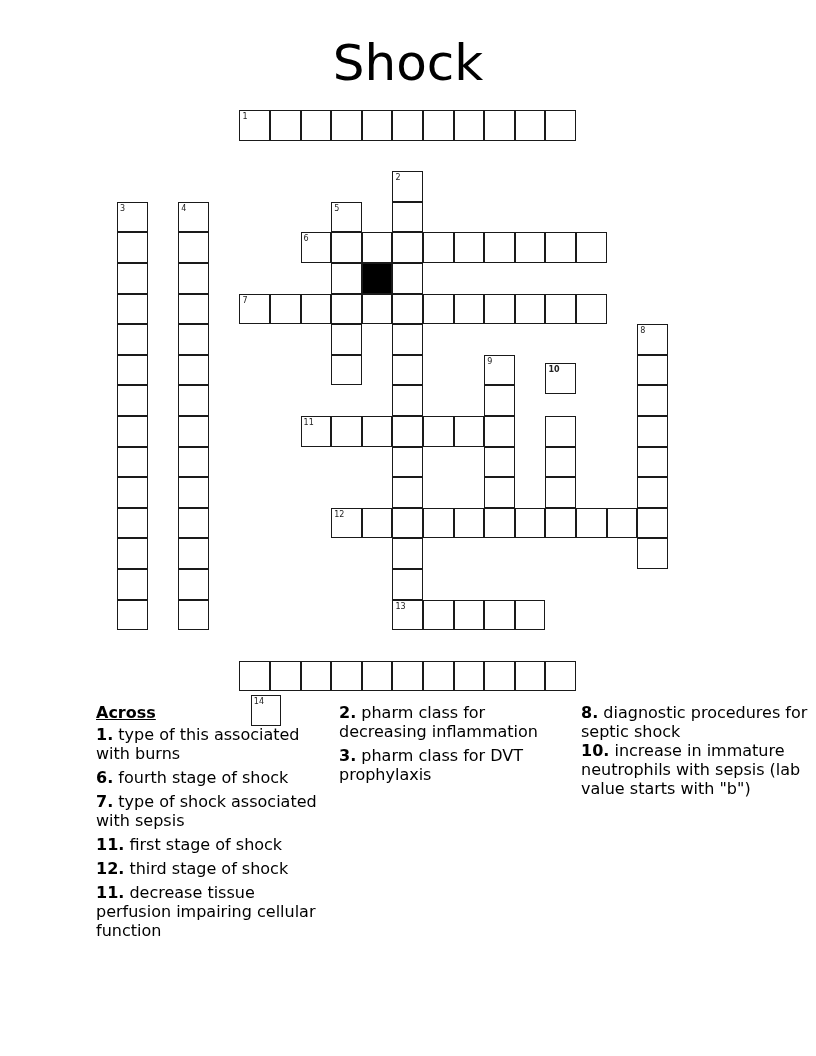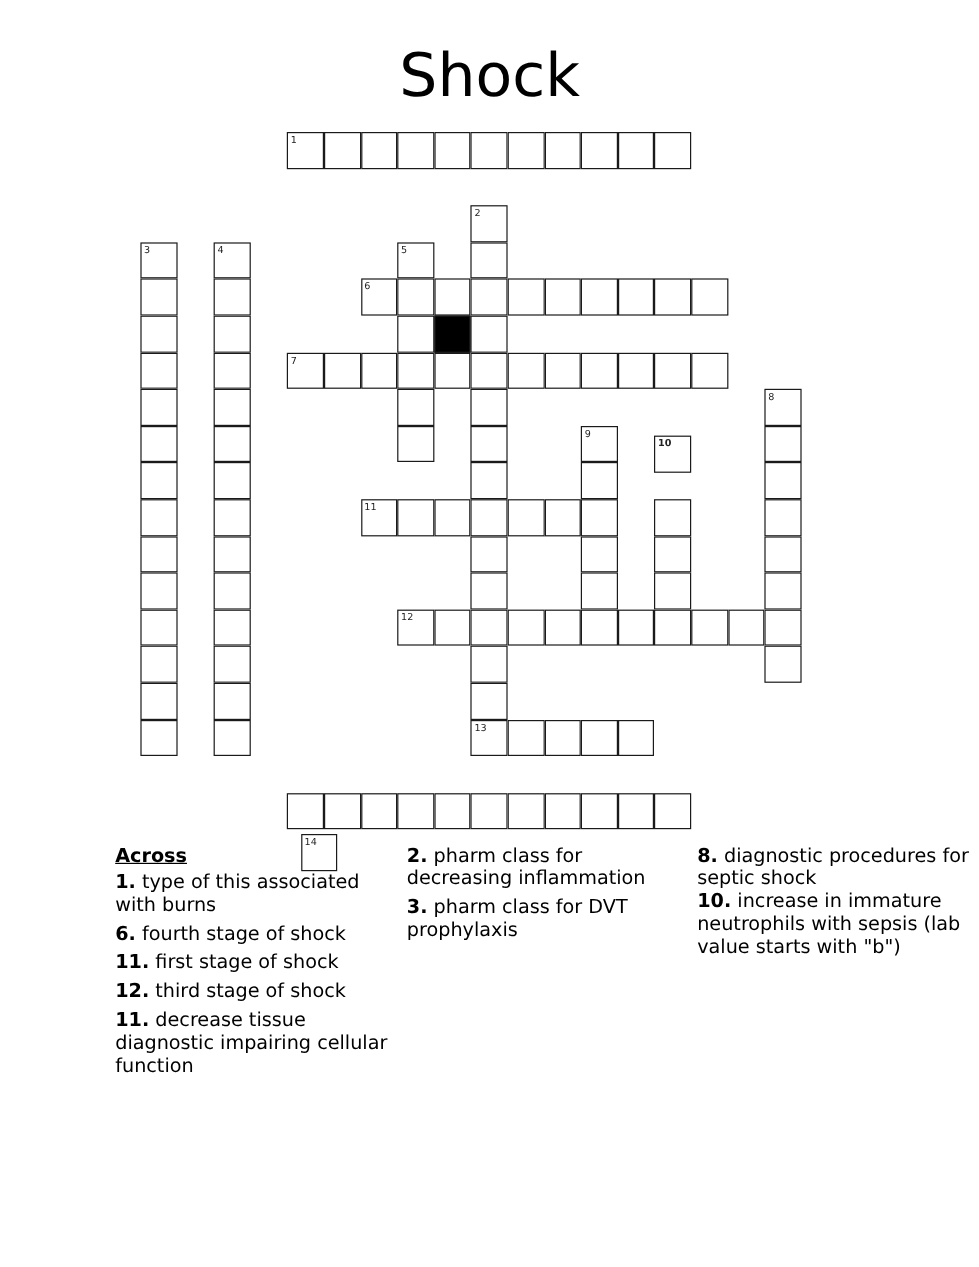--- a/index.html
+++ b/index.html
@@ -176,23 +176,24 @@
     <div class="cell" style="left: 484.2px; top: 660.8px;"></div>
     <div class="cell" style="left: 514.8px; top: 660.8px;"></div>
     <div class="cell" style="left: 545.4px; top: 660.8px;"></div>
     <div class="cell black" style="left: 361.8px; top: 263px;"></div>
   </div>
 
 <div class="clues col1">
   <div class="heading">Across</div>
   <div class="clue"><b>1.</b> <span>type of this associated with burns</span></div>
   <div class="clue"><b>6.</b> <span>fourth stage of shock</span></div>
+  <div class="clue"><b>7.</b> <span>type of shock associated with sepsis</span></div>
   <div class="clue"><b>11.</b> <span>first stage of shock</span></div>
   <div class="clue"><b>12.</b> <span>third stage of shock</span></div>
-  <div class="clue"><b>11.</b> <span>decrease tissue diagnostic impairing cellular function</span></div>
+  <div class="clue"><b>11.</b> <span>decrease tissue perfusion impairing cellular function</span></div>
 </div>
 
 <div class="clues col2">
   <div class="clue"><b>2.</b> <span>pharm class for decreasing inflammation</span></div>
   <div class="clue"><b>3.</b> <span>pharm class for DVT prophylaxis</span></div>
 </div>
 
 <div class="clues col3">
   <div class="clue" style="margin-bottom:0"><b>8.</b> <span>diagnostic procedures for septic shock</span></div>
   <div class="clue"><b>10.</b> <span>increase in immature neutrophils with sepsis (lab value starts with "b")</span></div>

